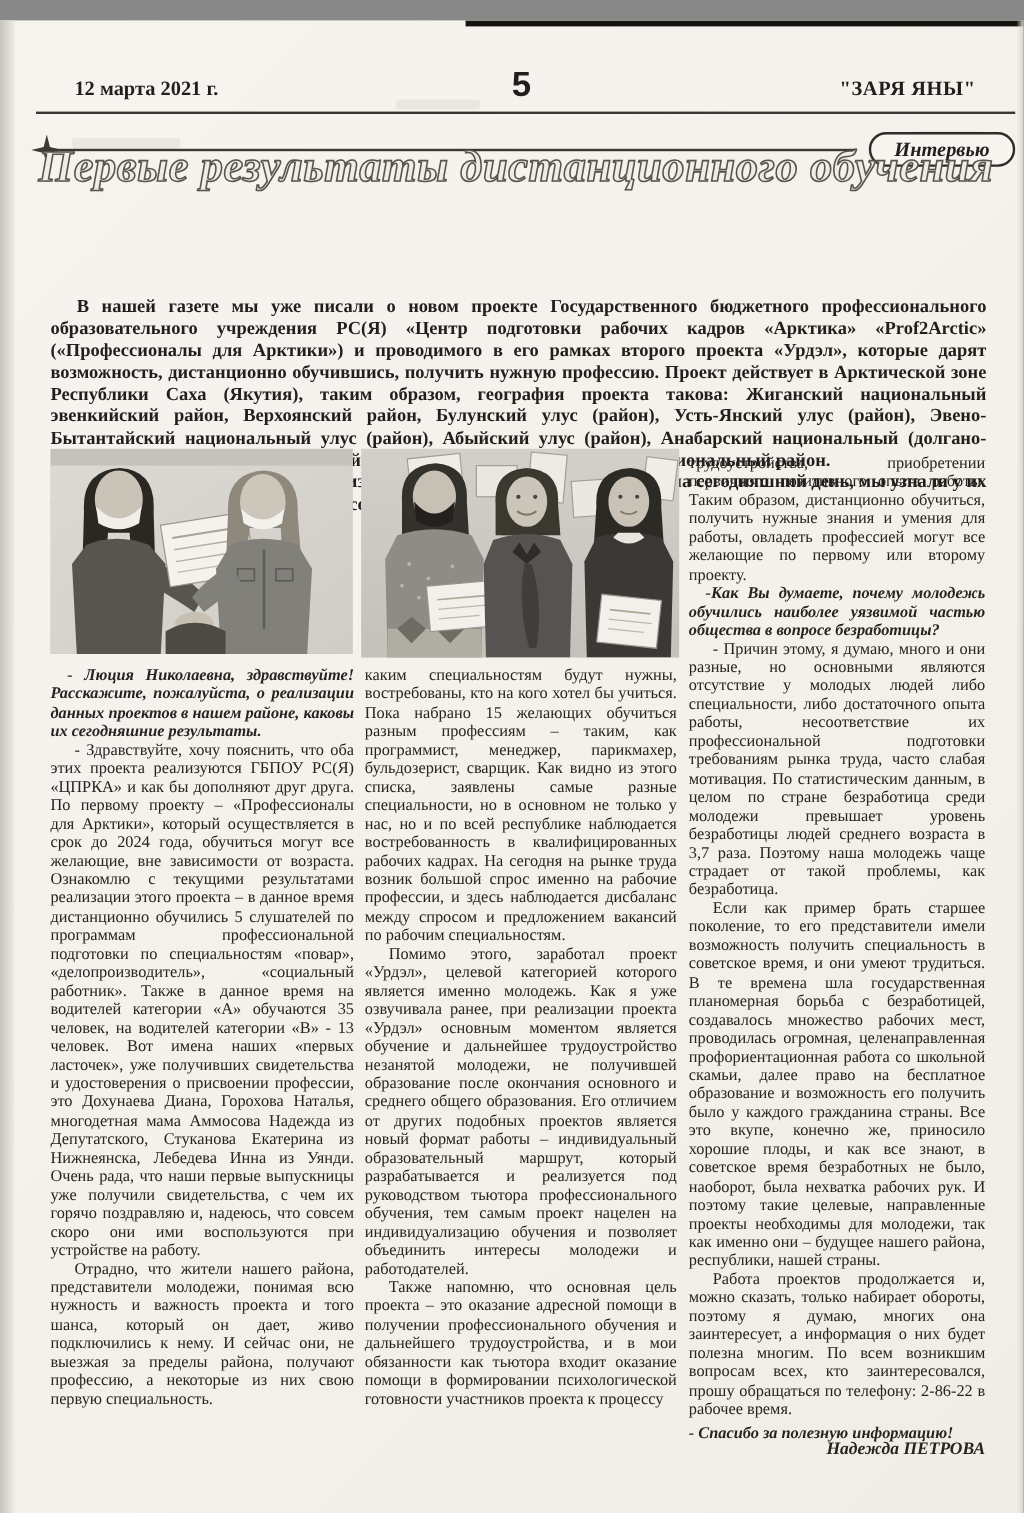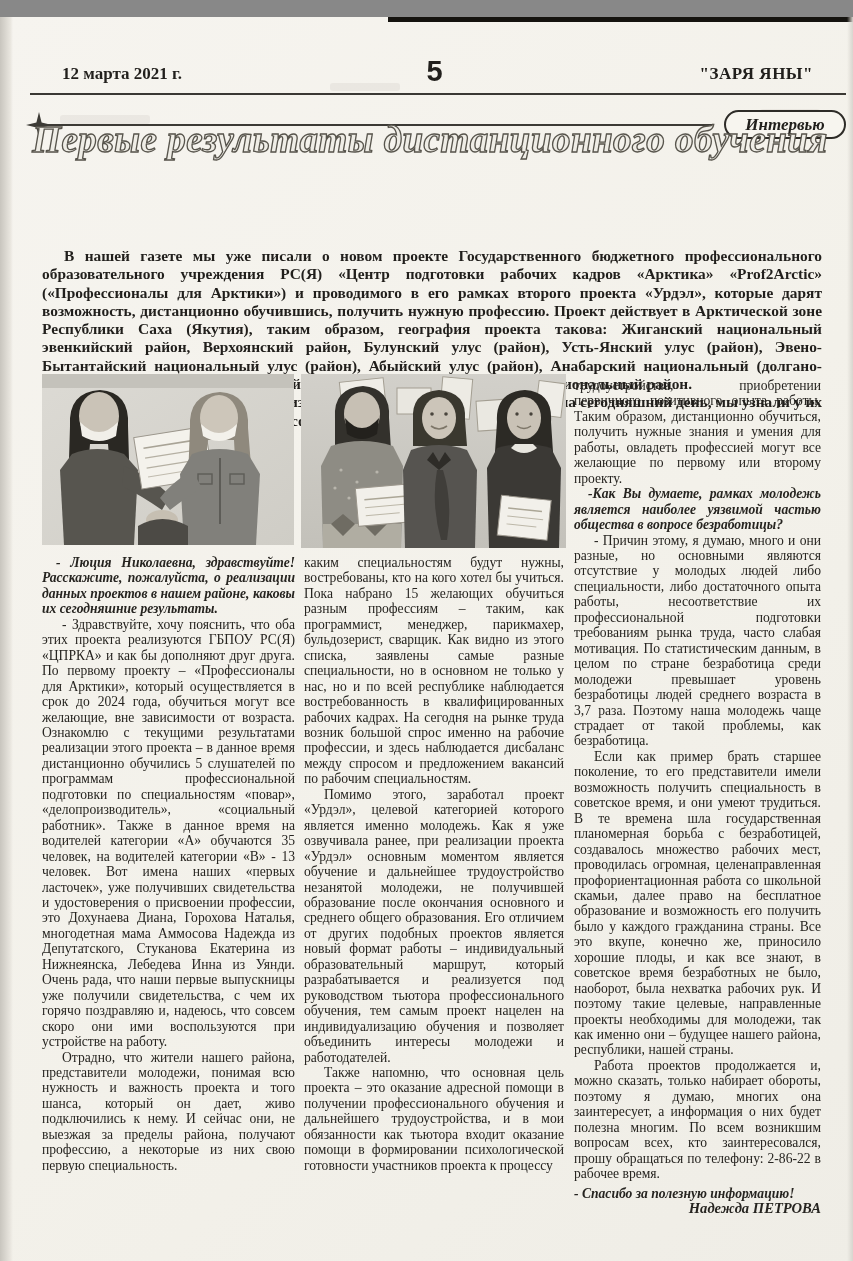--- a/index.html
+++ b/index.html
@@ -195,20 +195,20 @@
   </section>
 
   <section class="col col-mid">
     <p class="cont">каким специальностям будут нужны, востребованы, кто на кого хотел бы учиться. Пока набрано 15 желающих обучиться разным профессиям – таким, как программист, менеджер, парикмахер, бульдозерист, сварщик. Как видно из этого списка, заявлены самые разные специальности, но в основном не только у нас, но и по всей республике наблюдается востребованность в квалифицированных рабочих кадрах. На сегодня на  рынке труда возник большой спрос именно на рабочие профессии, и здесь наблюдается дисбаланс между спросом и предложением вакансий по рабочим специальностям.</p>
     <p>Помимо этого, заработал проект «Урдэл», целевой категорией которого является именно молодежь. Как я уже озвучивала ранее, при реализации проекта «Урдэл» основным моментом является обучение и дальнейшее трудоустройство незанятой молодежи, не получившей образование после окончания основного и среднего общего образования. Его отличием от других подобных проектов является новый формат работы – индивидуальный образовательный маршрут, который разрабатывается и реализуется под руководством тьютора профессионального обучения, тем самым проект нацелен на индивидуализацию обучения и позволяет объединить интересы молодежи и работодателей.</p>
     <p>Также напомню, что основная цель проекта – это оказание адресной помощи в получении профессионального обучения и дальнейшего трудоустройства, и в мои обязанности как тьютора входит оказание помощи в формировании психологической готовности участников проекта к процессу</p>
   </section>
 
   <section class="col col-right">
     <p class="cont">трудоустройства, приобретении первичного позитивного опыта работы. Таким образом, дистанционно обучиться, получить нужные знания и умения для работы, овладеть профессией могут все желающие по первому или второму проекту.</p>
-    <p class="q">-Как Вы думаете, рамках молодежь является наиболее уязвимой частью общества в вопросе безработицы?</p>
+    <p class="q">-Как Вы думаете, почему молодежь обучились наиболее уязвимой частью общества в вопросе безработицы?</p>
     <p>- Причин этому, я думаю, много и они разные, но основными являются отсутствие у молодых людей либо специальности, либо достаточного опыта работы, несоответствие их профессиональной подготовки требованиям рынка труда, часто слабая мотивация. По статистическим данным, в целом по стране безработица среди молодежи превышает уровень безработицы людей среднего возраста в 3,7 раза.  Поэтому наша молодежь чаще страдает от такой проблемы, как безработица.</p>
     <p>Если как пример брать старшее поколение, то его представители имели возможность получить специальность в советское время, и они умеют трудиться. В те времена шла государственная планомерная борьба с безработицей, создавалось множество рабочих мест, проводилась огромная, целенаправленная профориентационная работа со школьной скамьи, далее право на бесплатное образование и возможность его получить было у каждого гражданина страны. Все это вкупе, конечно же, приносило хорошие плоды, и как все знают, в советское время безработных не было, наоборот, была нехватка рабочих рук. И поэтому такие целевые, направленные проекты необходимы для молодежи, так как именно они – будущее нашего района,  республики, нашей страны.</p>
     <p>Работа проектов продолжается и, можно сказать, только набирает обороты, поэтому я думаю, многих она заинтересует, а информация о них будет полезна многим. По всем возникшим вопросам всех, кто заинтересовался, прошу обращаться по телефону: 2-86-22 в рабочее время.</p>
     <p class="thanks">- Спасибо за полезную информацию!</p>
     <p class="author">Надежда ПЕТРОВА</p>
   </section>
 </div>
 
 </body></html>

